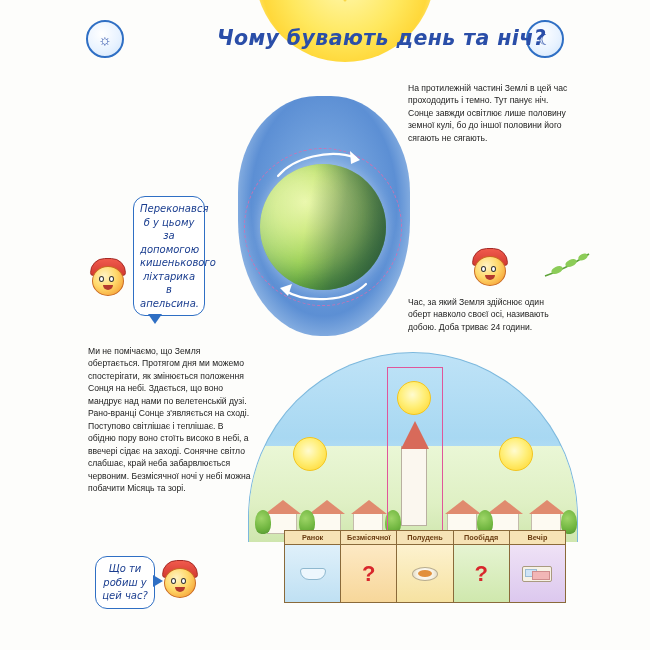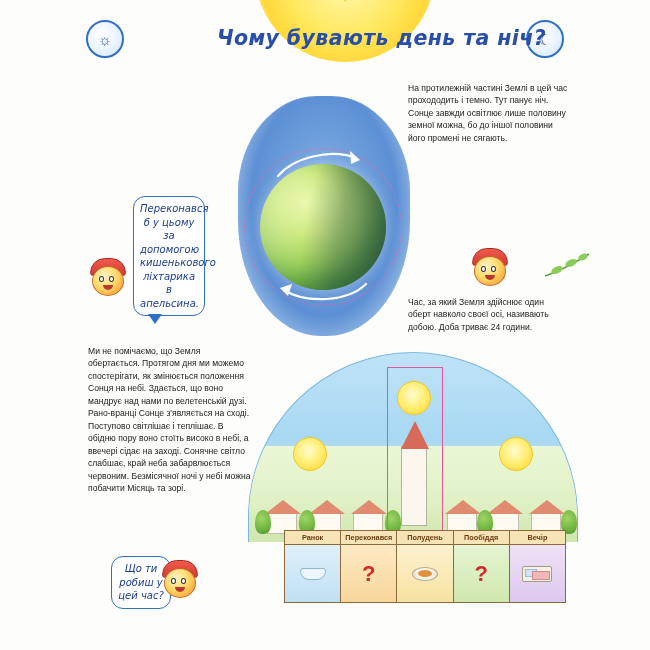--- a/index.html
+++ b/index.html
@@ -299,21 +299,21 @@
   #bubble-right-top {
     left: 408px; top: 205px; width: 120px;
   }
   #bubble-right-top:after {
     right: 12px; bottom: -9px;
     border-left: 7px solid transparent;
     border-right: 7px solid transparent;
     border-top: 10px solid #2f6fc4;
   }
   #bubble-bottom {
-    left: 111px; top: 556px; width: 60px;
+    left: 95px; top: 556px; width: 60px;
   }
   #bubble-bottom:after {
     right: -9px; top: 18px;
     border-top: 6px solid transparent;
     border-bottom: 6px solid transparent;
     border-left: 10px solid #2f6fc4;
   }
 
   .char {
     position: absolute;
@@ -389,21 +389,21 @@
     </div>
     <div class="badge right">
       <span class="glyph">☾</span>
     </div>
 
     <div class="title">Чому бувають день та ніч?</div>
   </div>
 
 
   <div class="txt" id="text-right-top">
-    <p>На протилежній частині Землі в цей час прохододить і темно. Тут панує ніч. Сонце завжди освітлює лише половину земної можна, бо до іншої половини його промені не сягають.</p>
+    <p>На протилежній частині Землі в цей час прохододить і темно. Тут панує ніч. Сонце завжди освітлює лише половину земної кулі, бо до іншої половини його сягають не сягають.</p>
   </div>
 
   <div class="txt" id="text-right-mid">
     <p>Час, за який Земля здійснює один оберт навколо своєї осі, називають добою. Доба триває 24 години.</p>
   </div>
 
   <div class="earth-scene">
     <div class="space-bg"></div>
     <div class="earth-ball"></div>
     <div class="earth-terminator"></div>
@@ -470,21 +470,21 @@
       </div>
       <div class="sun-pos sun-morning"></div>
       <div class="sun-pos sun-noon"></div>
       <div class="sun-pos sun-evening"></div>
       <div class="noon-frame"></div>
     </div>
 
     <div class="strip">
       <div class="strip-row-head">
         <div class="cell">Ранок</div>
-        <div class="cell">Переконався</div>
+        <div class="cell">Безмісячної</div>
         <div class="cell">Полудень</div>
         <div class="cell">Пообіддя</div>
         <div class="cell">Вечір</div>
       </div>
       <div class="strip-row-body">
         <div class="cell cell-morning">
           <div class="bath"></div>
         </div>
         <div class="cell cell-beforenoon">?</div>
         <div class="cell cell-noon">

